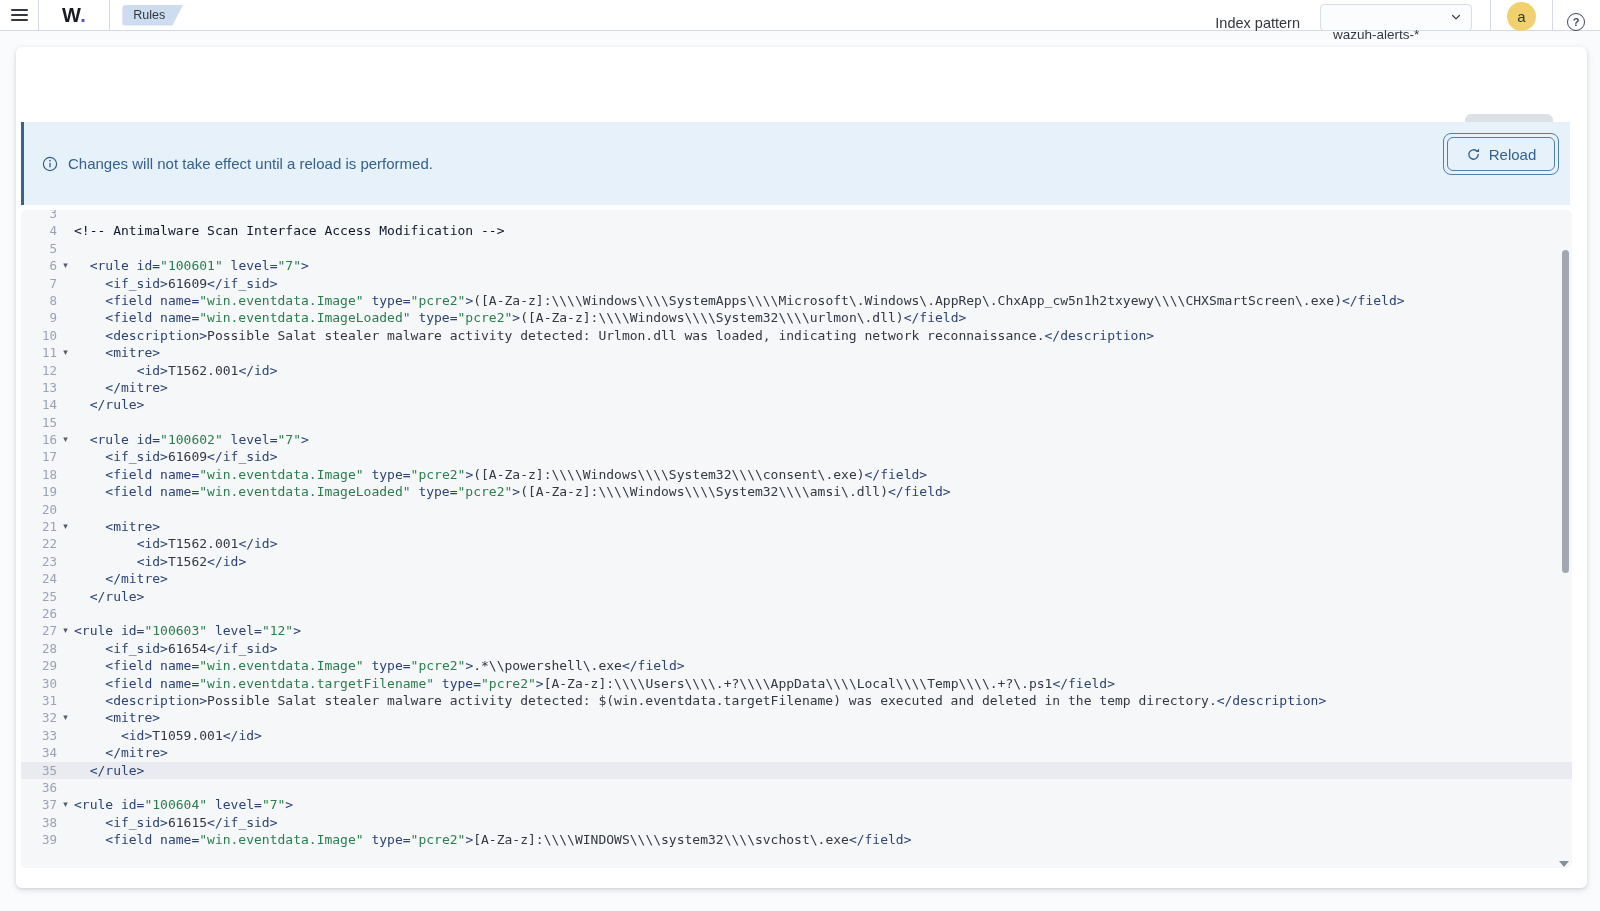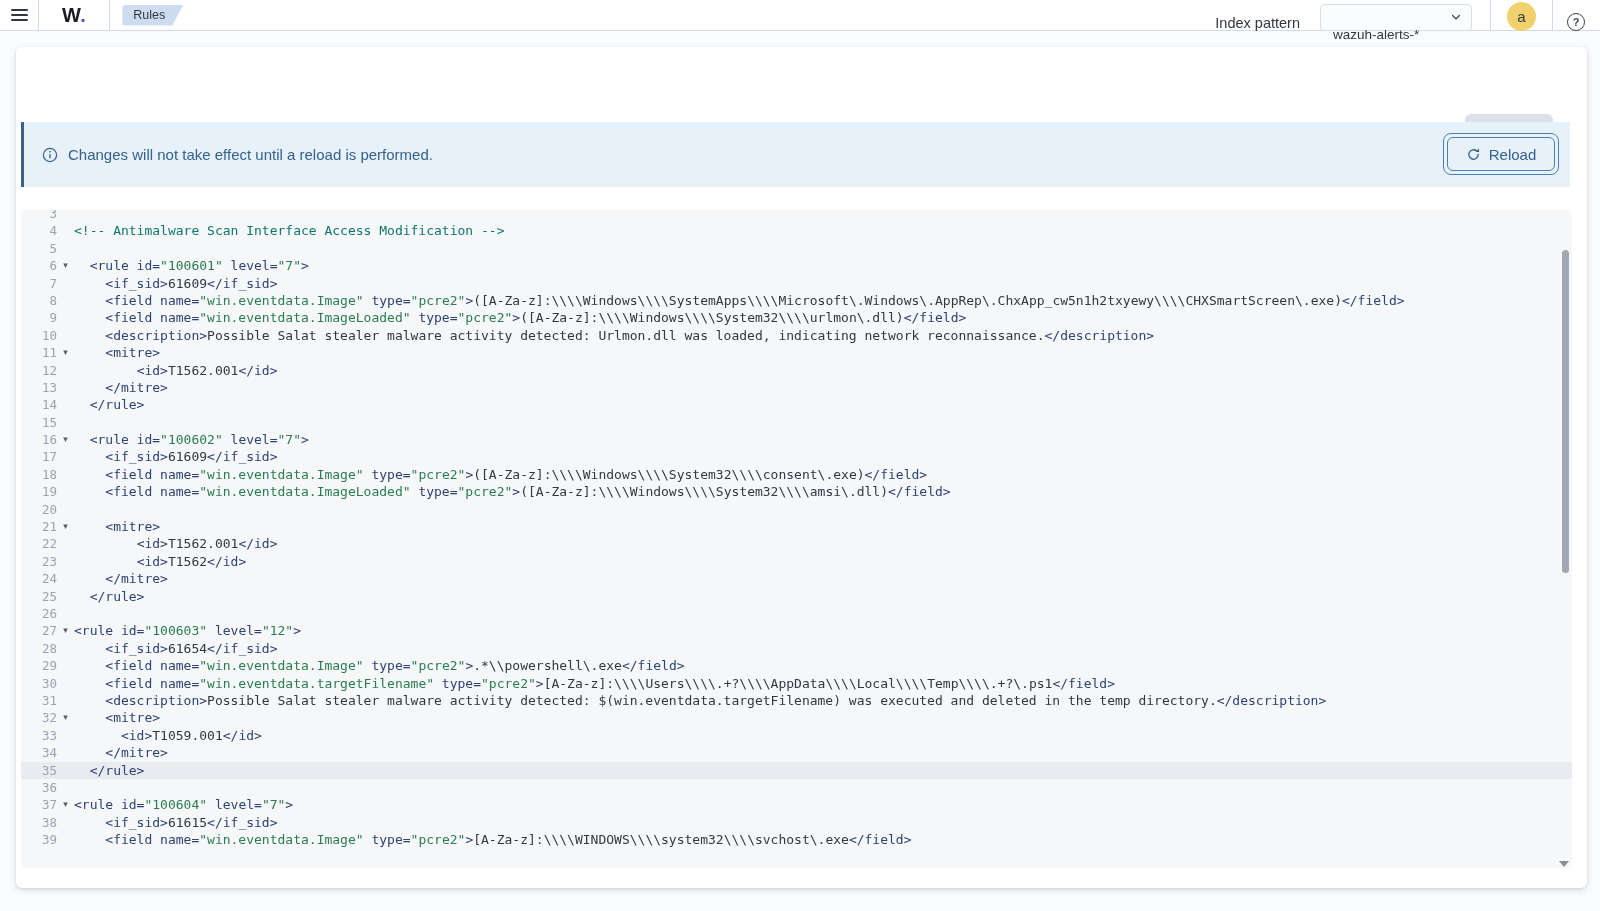--- a/index.html
+++ b/index.html
@@ -74,21 +74,21 @@
     color:#006bb8; font-size:14.5px; font-family:inherit;
   }
   .save-btn {
     position:absolute; right:34px; top:67px; width:88px; height:40px;
     background:#dde0e6; border:none; border-radius:6px;
     display:flex; align-items:center; justify-content:center; gap:8px;
     color:#a2aab8; font-size:14.5px; font-family:inherit; cursor:default;
   }
   
   .callout {
-    position:absolute; left:5px; top:75px; width:1549px; height:65px;
+    position:absolute; left:5px; top:75px; width:1549px; height:83px;
     background:#e7f1fa; border-left:3px solid #3d6384;
     display:flex; align-items:center; padding-left:18px; gap:10px;
   }
   .callout .msg { font-size:15px; color:#35618c; }
   .reload-outer {
     position:absolute; right:11px; top:11px; width:116px; height:42px;
     border:1.5px solid #4f80ae; border-radius:8px; padding:3px;
     background:transparent;
   }
   .reload-btn {
@@ -106,21 +106,21 @@
   }
   .code-lines { margin-top:-5px; }
   .code-line { display:flex; height:17.4px; line-height:17.4px; }
   .code-line.hl { background:#e9ebf0; }
   .gutter { width:36px; flex:none; text-align:right; color:#9aa2b3; font-size:12.5px; }
   .fold { width:17px; flex:none; text-align:center; color:#555d6b; font-size:9px;
           font-family:"DejaVu Sans", sans-serif; cursor:pointer; }
   .content { white-space:pre; color:#343741; }
   .tk-t { color:#2d4373; }
   .tk-s { color:#2a7d4f; }
-  .tk-c { color:#0f766e; }
+  .tk-c { color:#0f172a; }
   .tk-p { color:#343741; }
   .vscroll {
     position:absolute; right:3px; top:40px; width:7px; height:323px;
     background:#a2a8b2; border-radius:4px; cursor:pointer;
   }
   .scroll-down {
     position:absolute; right:3px; bottom:1px; width:0; height:0;
     border-left:5px solid transparent; border-right:5px solid transparent;
     border-top:6px solid #868e9c; cursor:pointer;
   }

